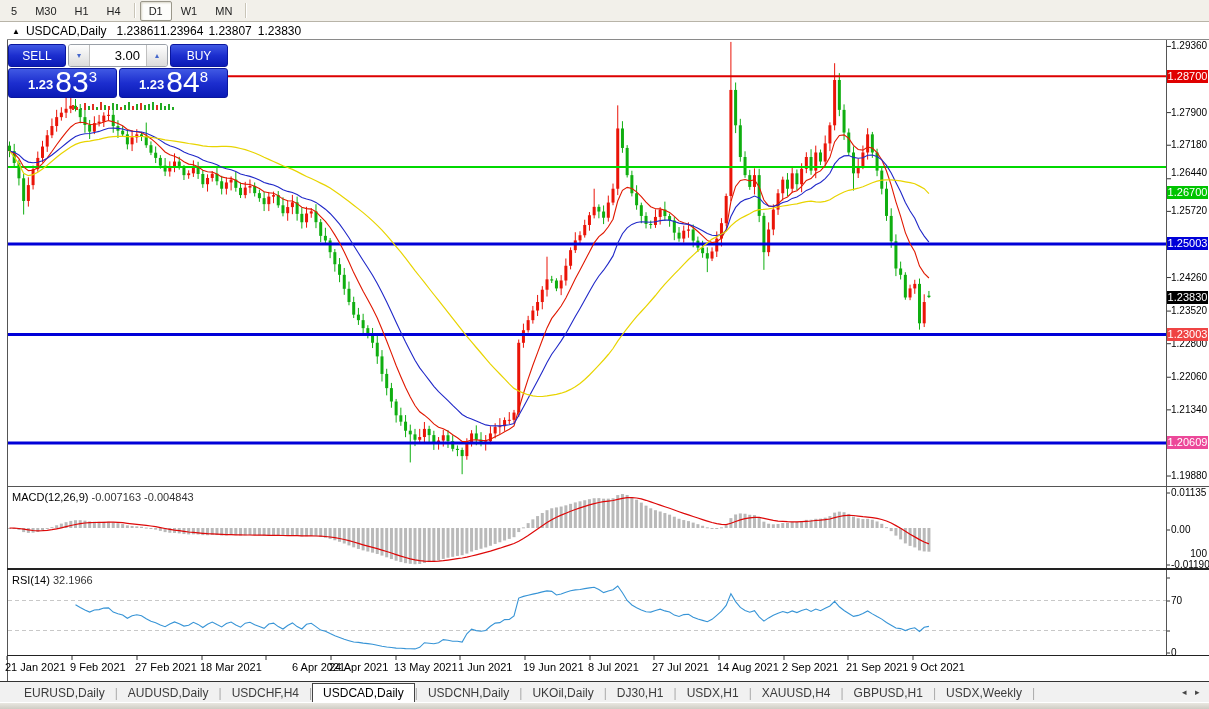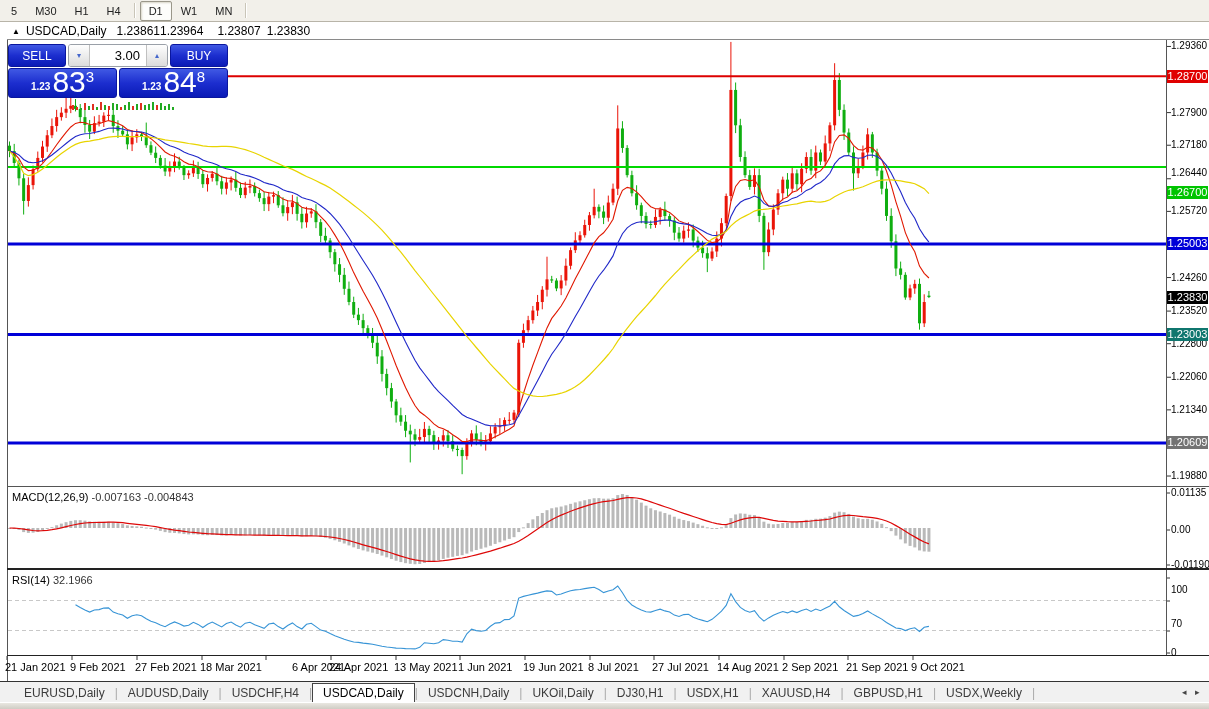--- a/index.html
+++ b/index.html
@@ -31,21 +31,21 @@
            border:1px solid #0a169e;border-radius:3px;box-sizing:border-box;}
   .btnrow{position:absolute;left:0;top:0;width:220px;height:29px;display:flex;gap:2px;}
   .tradebtn{width:58px;height:23px;display:flex;align-items:center;justify-content:center;font-size:12px;cursor:default;}
   .spinner{flex:1;height:23px;background:#fff;border:1px solid #9aa0a8;border-radius:3px;display:flex;box-sizing:border-box;overflow:hidden;}
   .spinbtn{width:20px;background:linear-gradient(#fefefe,#dcdcdc);border-right:1px solid #c0c0c0;
            display:flex;align-items:center;justify-content:center;font-size:8px;color:#4466cc;cursor:default;}
   .spinbtn.up{border-right:none;border-left:1px solid #c0c0c0;}
   .spinval{flex:1;display:flex;align-items:center;justify-content:flex-end;padding-right:6px;font-size:13px;color:#000;}
   .pricerow{position:absolute;left:0;top:24px;width:220px;height:30px;display:flex;gap:2px;}
   .pricebox{flex:1;display:flex;align-items:flex-end;justify-content:center;padding-bottom:1px;cursor:default;}
-  .pricebox .pfx{font-size:10px;font-weight:bold;margin:0 2px 4px 0;}
+  .pricebox .pfx{font-size:13px;font-weight:bold;margin:0 2px 4px 0;}
   .pricebox .big{font-size:30px;line-height:28px;}
   .pricebox .sup{font-size:15px;margin-bottom:11px;}
   .tickstrip{position:absolute;left:72px;top:100px;height:10px;display:flex;align-items:flex-end;gap:2px;}
   .tickstrip i{display:block;width:2px;}
   
   .tabbar{position:absolute;left:0;top:682px;width:1209px;height:20px;background:#f1f1f1;
           display:flex;align-items:flex-end;padding-left:14px;box-sizing:border-box;font-size:12px;color:#3c3c3c;}
   .tab{height:17px;line-height:17px;padding:0 10px;white-space:nowrap;cursor:default;}
   .tab.active{background:#fff;border:1px solid #444;border-bottom:none;height:18px;line-height:19px;color:#000;}
   .tabsep{color:#aaa;line-height:17px;}
@@ -716,21 +716,21 @@
       <div class="tfbtn active ztop">D1</div>
       <div class="tfbtn ztop">W1</div>
       <div class="tfbtn ztop">MN</div>
       <div class="tbsep"></div>
     </div>
 
   <div class="titlebar ztop">
     <span class="tri">▲</span>
     <span class="sym">USDCAD,Daily</span>
     <span style="">1.23861</span>
-    <span style="margin-right:14px;">1.23964</span>
+    <span style="margin-right:5px;">1.23964</span>
     <span style="margin-right:6px;">1.23807</span>
     <span>1.23830</span>
   </div>
 
   <div class="fline ztop" style="left:7px;top:40px;width:1px;height:641px;"></div>
   <div class="fline ztop" style="left:1166px;top:40px;width:1px;height:616px;"></div>
   <div class="fline ztop" style="left:7px;top:486px;width:1202px;height:1px;"></div>
   <div class="fline ztop" style="left:7px;top:568px;width:1202px;height:2px;background:#222;"></div>
   <div class="fline ztop" style="left:7px;top:655px;width:1202px;height:1px;background:#222;"></div>
   <div class="fline ztop" style="left:0;top:681px;width:1209px;height:1px;background:#333;"></div>
@@ -803,27 +803,27 @@
       <div class="axlab ztop" style="top: 271.548px;">1.24260</div>
       <div class="axlab ztop" style="top: 305.081px;">1.23520</div>
       <div class="axlab ztop" style="top: 337.709px;">1.22800</div>
       <div class="axlab ztop" style="top: 371.242px;">1.22060</div>
       <div class="axlab ztop" style="top: 403.87px;">1.21340</div>
       <div class="axlab ztop" style="top: 470.031px;">1.19880</div>
       <div class="axtag ztop" style="top: 69.8462px; background: rgb(224, 0, 0);">1.28700</div>
       <div class="axtag ztop" style="top: 160.478px; background: rgb(0, 196, 0); margin-top: 26px;">1.26700</div>
       <div class="axtag ztop" style="top: 237.378px; background: rgb(0, 0, 216);">1.25003</div>
       <div class="axtag ztop" style="top: 290.534px; background: rgb(0, 0, 0);">1.23830</div>
-      <div class="axtag ztop" style="top: 328.01px; background: #0f766e;">1.23003</div>
-      <div class="axtag ztop" style="top: 436.495px; background: #737373;">1.20609</div>
+      <div class="axtag ztop" style="top: 328.01px; background: #ef4444;">1.23003</div>
+      <div class="axtag ztop" style="top: 436.495px; background: #ec4899;">1.20609</div>
       <div class="axlab ztop" style="top: 487px;">0.01135</div>
       <div class="axlab ztop" style="top: 524px;">0.00</div>
       <div class="axlab ztop" style="top: 559px;">-0.011904</div>
-      <div class="axlab ztop" style="top: 584px;">100</div>
-      <div class="axlab ztop" style="top: 595px; margin-top: 23px;">70</div>
+      <div class="axlab ztop" style="top: 548px; text-align: right;">100</div>
+      <div class="axlab ztop" style="top: 595px;">70</div>
       <div class="axlab ztop" style="top: 625px; padding-left: 41px;">30</div>
       <div class="axlab ztop" style="top: 647px;">0</div>
     </div>
   <div id="datelabels">
       <div class="datelab ztop" style="left: 5px;">21 Jan 2021</div>
       <div class="datelab ztop" style="left: 70px;">9 Feb 2021</div>
       <div class="datelab ztop" style="left: 135px;">27 Feb 2021</div>
       <div class="datelab ztop" style="left: 200px;">18 Mar 2021</div>
       <div class="datelab ztop" style="left: 264px; padding-left: 28px;">6 Apr 2021</div>
       <div class="datelab ztop" style="left: 329px;">24 Apr 2021</div>

